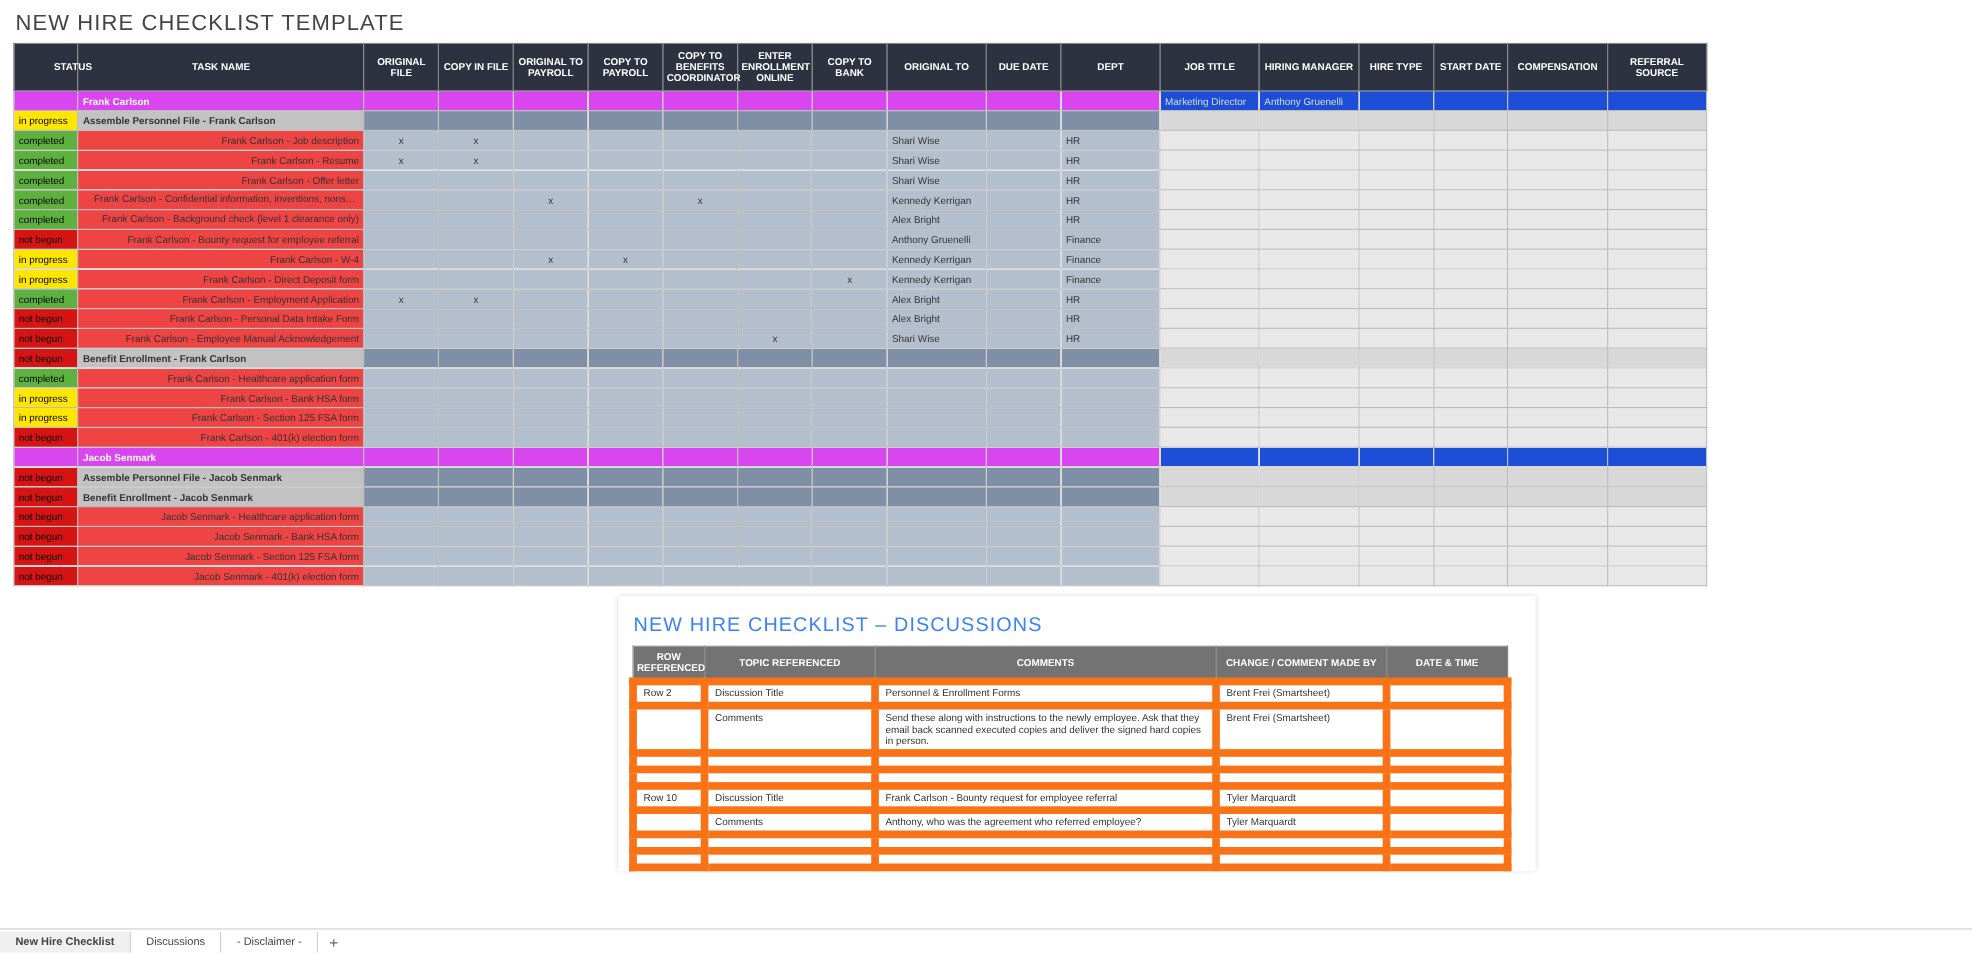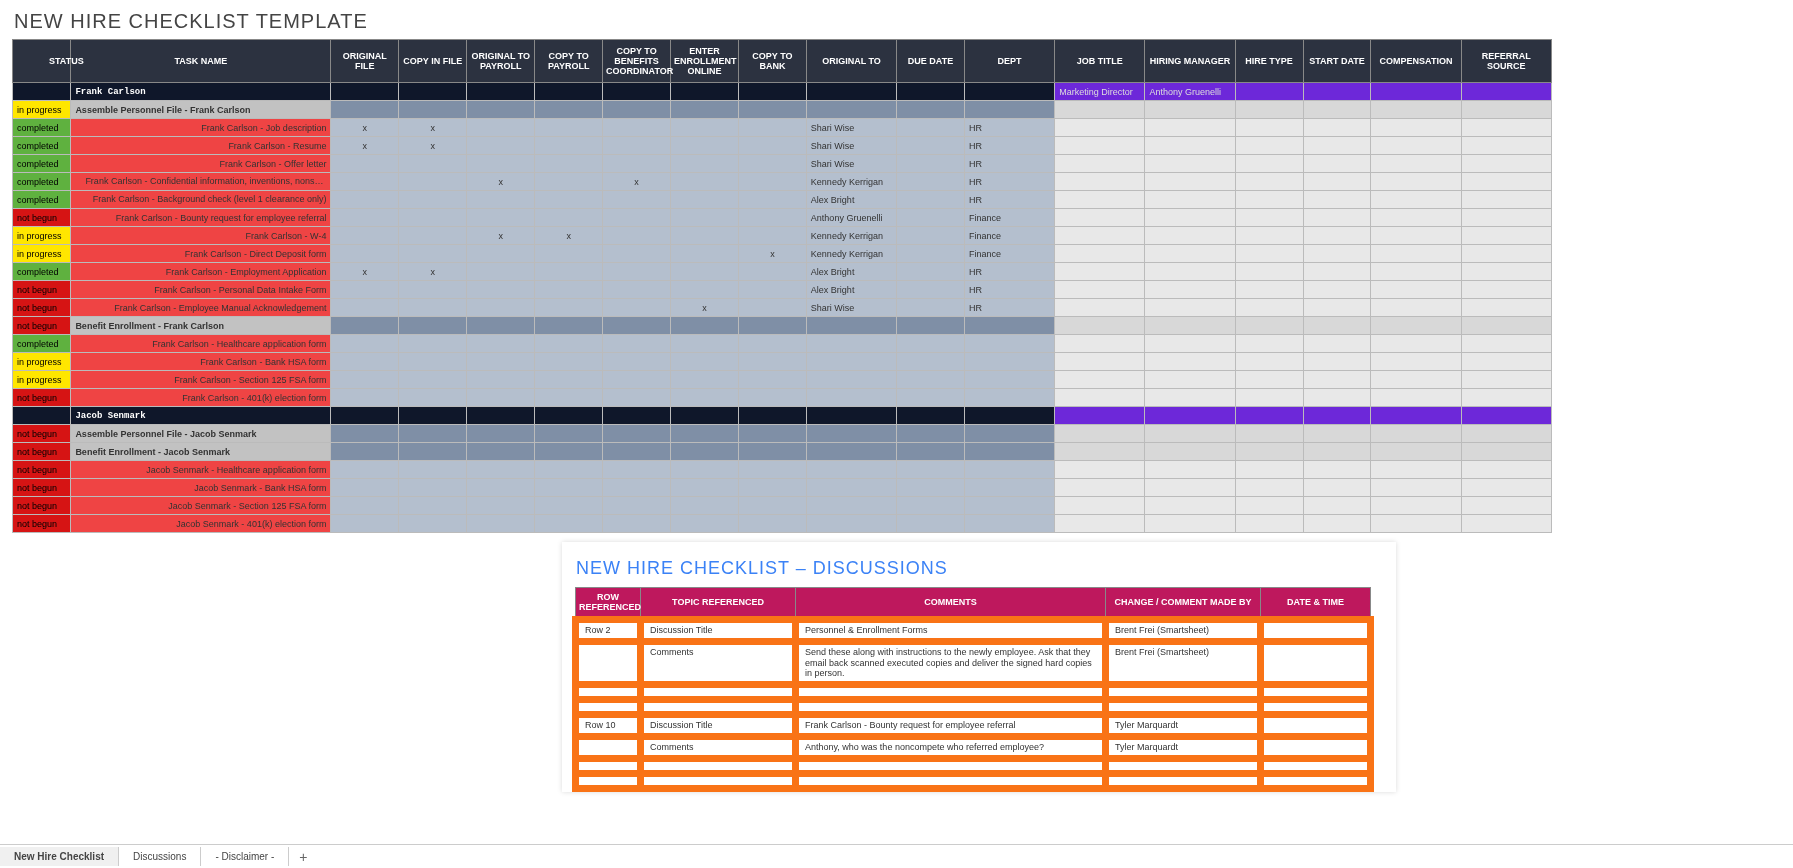--- a/index.html
+++ b/index.html
@@ -16,36 +16,36 @@
   col.status { width: 55px; }
   col.task   { width: 245px; }
   col.nar    { width: 64px; }
   col.med    { width: 85px; }
 
   td.ctr { text-align: center; }
   td.white { background: #ef4444; text-align: right; }
   td.gray1 { background: #b4bfce; }
   td.gray2 { background: #d8d8d8; }
   td.grayL { background: #e8e8e8; }
-  td.hdrSlate { background: #0f172a; color:#fff; font-weight:bold;font-family:Liberation Mono, monospace; }
-  td.hdrDark  { background: #6d28d9; }
+  td.hdrSlate { background: #d946ef; color:#fff; font-weight:bold; }
+  td.hdrDark  { background: #1d4ed8; }
   td.subhdr   { background: #c2c2c2; font-weight:bold; }
   td.subhdrSlate { background: #7f8fa6; }
   td.multiline { white-space: normal; line-height: 1.15; }
 
   .status-cell { font-size: 8px; text-align: left; padding-left:3px; }
   .s-inprog  { background: #ffe600; color:#000; }
   .s-comp    { background: #5fb13f; color:#000; }
   .s-notbeg  { background: #d61414; color:#000; }
 
   
   .disc-panel { position: absolute; left: 562px; top: 542px; width: 834px; background: #fff; padding: 10px 0 0 10px; box-shadow: 0 0 5px rgba(0,0,0,.15); }
   .disc-title { font-size: 18px; font-weight: 300; letter-spacing: 1px; color: #3b82f6; padding: 6px 4px 8px; font-family: 'Century Gothic', Arial, sans-serif; }
   table.disc { border-collapse: collapse; width: 800px; table-layout: fixed; }
-  table.disc th { background: #be185d; color:#fff; font-size:9px; font-weight:bold; padding:4px 3px; border:1px solid #888; text-align:center; }
+  table.disc th { background: #737373; color:#fff; font-size:9px; font-weight:bold; padding:4px 3px; border:1px solid #888; text-align:center; }
   table.disc td { border:7px solid #f97316; padding:2px 6px; font-size:9px; height:15px; vertical-align:top; }
   table.disc td.wrap { white-space:normal; line-height:1.2;margin-top:43px; }
 
   
   .tabs { position: fixed; bottom: 0; left: 0; right: 0; background:#fff; border-top:1px solid #ccc; display:flex; align-items:center; height:24px; font-size:10px; }
   .tab { padding: 4px 14px; border-right:1px solid #ccc; cursor:pointer; color:#444; }
   .tab.active { background:#f0f0f0; font-weight:bold; }
   .tab-add { padding: 2px 10px; font-size:14px; color:#666; cursor:pointer; }
 
   .main-wrap { position: relative; height: 868px; }
@@ -655,21 +655,21 @@
           <tr>
             <td>Row 10</td>
             <td>Discussion Title</td>
             <td class="wrap">Frank Carlson - Bounty request for employee referral</td>
             <td>Tyler Marquardt</td>
             <td></td>
           </tr>
           <tr>
             <td></td>
             <td>Comments</td>
-            <td class="wrap">Anthony, who was the noncompete who referred employee?</td>
+            <td class="wrap">Anthony, who was the agreement who referred employee?</td>
             <td>Tyler Marquardt</td>
             <td></td>
           </tr>
           <tr>
             <td></td>
             <td></td>
             <td class="wrap"></td>
             <td></td>
             <td></td>
           </tr>

